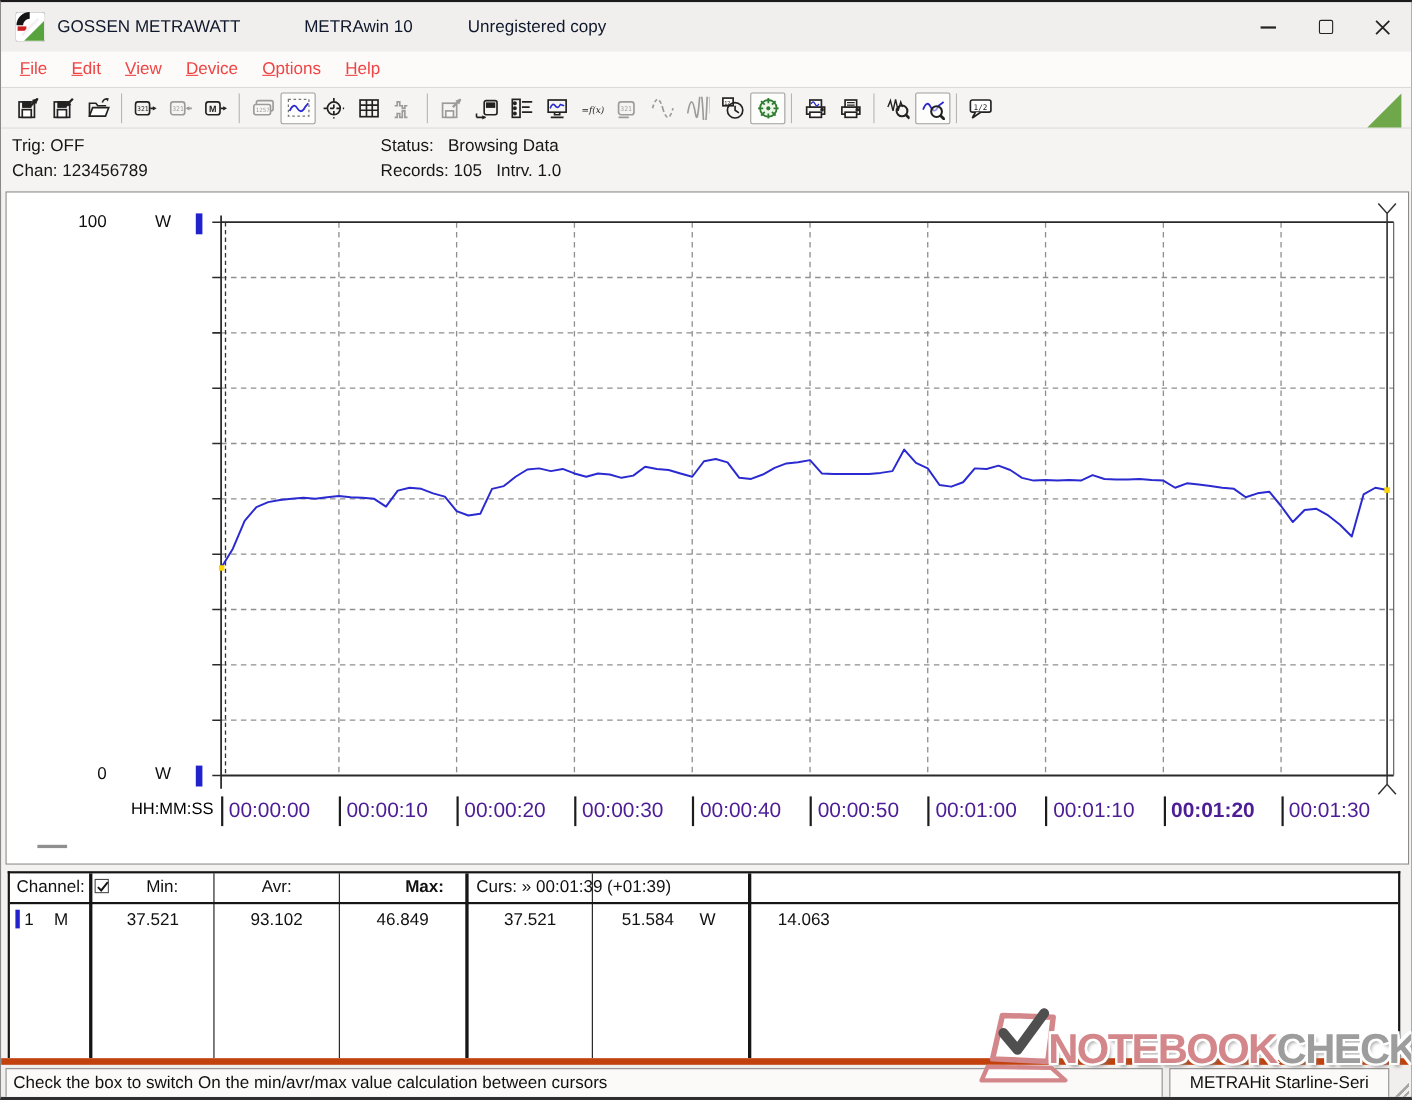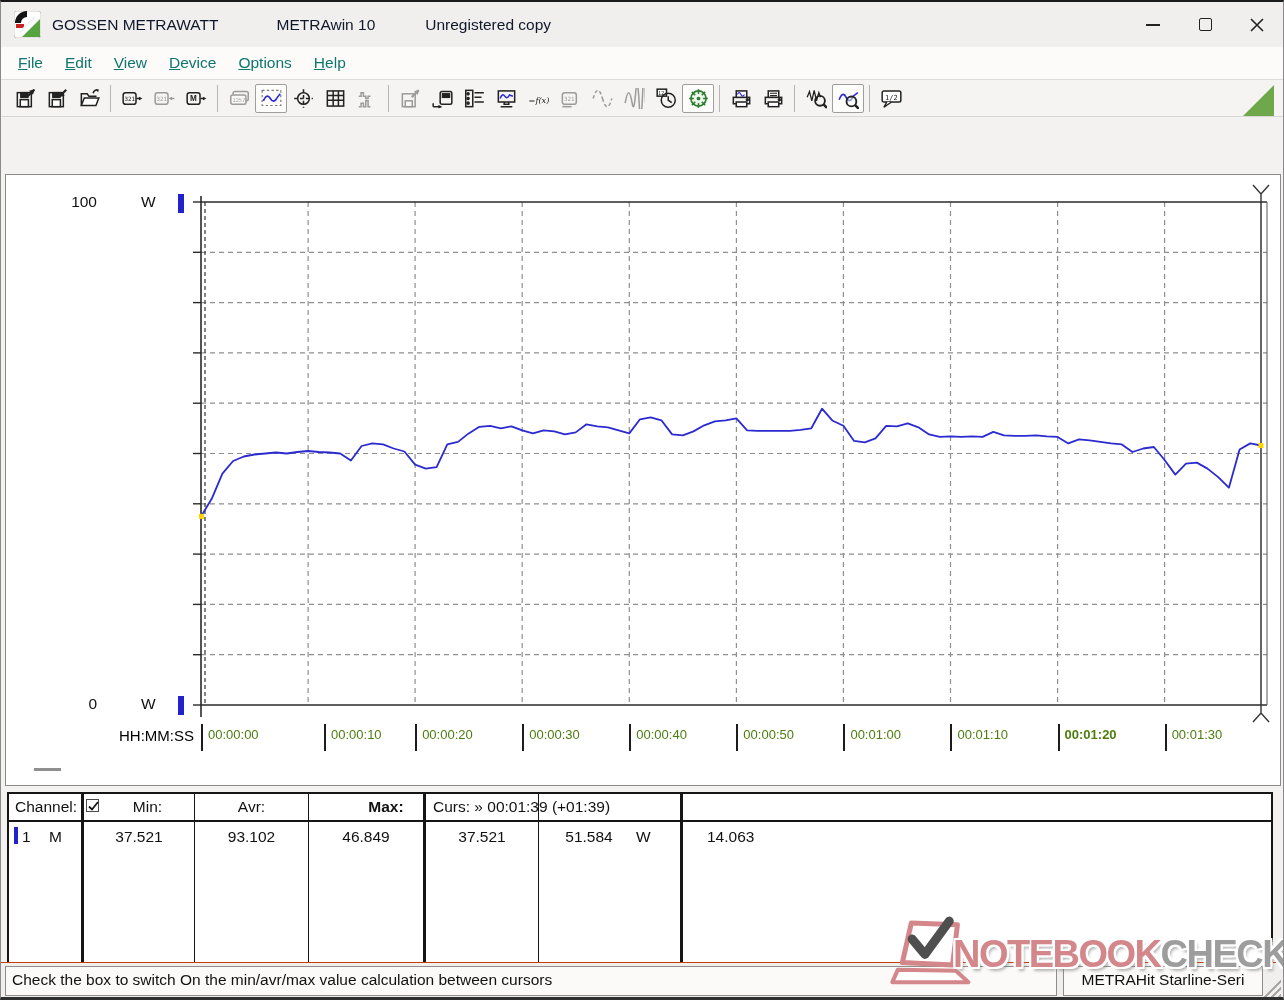--- a/index.html
+++ b/index.html
@@ -17,21 +17,21 @@
   .t1 { margin-left:11px; } .t2 { margin-left:58px; } .t3 { margin-left:50px; }
   .win-controls { position:absolute; right:0; top:0; height:45px; display:flex; }
   .win-btn { width:52px; height:45px; display:flex; align-items:center; justify-content:center; }
   .min-glyph { width:14px; height:0; border-bottom:2px solid #222; display:block; }
   .max-glyph { width:13px; height:13px; border:1.6px solid #222; border-radius:2px; display:block; }
   .close-glyph { width:14px; height:14px; display:block; }
 
   
   .menubar { position:absolute; left:0; top:45px; width:100%; height:33px; background:#fcfbfa;
              display:flex; align-items:center; padding-left:6px; border-bottom:1px solid #dddbd9; }
-  .menu-item { font-size:15.5px; padding:5px 11px; color:#0f766e; }
+  .menu-item { font-size:15.5px; padding:5px 11px; color:#ef4444; }
   .menu-item u { text-decoration:underline; }
 
   
   .toolbar { position:absolute; left:0; top:78px; width:100%; height:37px; background:#f6f4f3;
              display:flex; align-items:center; padding-left:8px; border-bottom:1px solid #d9d7d5; }
   .tgroup { display:flex; align-items:center; }
   .tbtn { width:32px; height:29px; display:flex; align-items:center; justify-content:center;
           border:1px solid transparent; border-radius:2px; }
   .tbtn svg { width:21px; height:21px; }
   .tbtn.active { background:#fdfdfb; border-color:#a0 9e9c; border-color:#a09e9c; }
@@ -46,41 +46,41 @@
 
   
   .chart-panel { position:absolute; left:4px; top:172px; width:1276px; height:612px;
                  background:#ffffff; border:1px solid #8c8a88; }
   #chart-svg { position:absolute; left:0; top:0; }
   .y-num { position:absolute; left:35px; width:56px; text-align:right; font-size:15.5px; }
   .y-unit { position:absolute; left:135px; font-size:15.5px; }
   .y-marker { position:absolute; left:172px; width:6px; height:19px; background:#2222cc; }
   .xlabels { position:absolute; left:0; top:549px; width:100%; height:29px; }
   .xlabel { position:absolute; top:0; height:27px; border-left:2px solid #1c1c1c;
-            padding:3px 0 0 5px; font-size:13px; color:#4d7c0f; }
+            padding:3px 0 0 5px; font-size:19px; color:#4c1d95; }
   .x-axis-name { position:absolute; left:88px; top:552px; width:100px; text-align:right;
                  font-size:15px; color:#000000; }
   .splitter-dash { position:absolute; left:28px; top:593px; width:27px; height:3px; background:#8f8f8f; }
 
   
   .datatable { position:absolute; left:6px; top:790px; width:1266px; height:170px; background:#fff;
                border:2px solid #151515; border-bottom:none; }
   .dt-div { position:absolute; top:0; bottom:0; background:#151515; }
   .dt-head { position:absolute; top:0; height:26px; font-size:15.5px; padding-top:4px; }
   .dt-headline { position:absolute; left:0; right:0; top:26px; height:2px; background:#151515; }
   .dt-cell { position:absolute; top:28px; height:30px; font-size:15.5px; padding-top:6px; }
   .ctr { text-align:center; }
   .chan-bar { position:absolute; left:5px; top:33px; width:4px; height:17px; background:#2222cc; }
   .checkbox { position:absolute; left:77px; top:5px; width:13px; height:13px; background:#fff;
               border:1px solid #4a4a4a; }
   .checkbox svg { position:absolute; left:0; top:0; }
 
   
   .statusbar { position:absolute; left:0; top:960px; width:100%; height:37px; background:#f1efed;
-               border-top:1px solid #c2410c; }
+               border-top:6px solid #c2410c; }
   .sb-left { position:absolute; left:4px; top:3px; width:1052px; height:30px; background:#fbfaf9;
              border:1px solid #8f8d8b; font-size:15.5px; padding:4px 0 0 6px; white-space:pre; }
   .sb-right { position:absolute; left:1062px; top:3px; width:200px; height:30px; background:#fbfaf9;
               border:1px solid #8f8d8b; font-size:15.5px; padding-top:4px; text-align:center; }
   .grip { position:absolute; right:2px; top:16px; width:18px; height:18px;
           background:repeating-linear-gradient(135deg, transparent 0 3px, #a8a6a4 3px 5px);
           clip-path:polygon(100% 0, 100% 100%, 0 100%); }
 
   
   .watermark { position:absolute; left:888px; top:914px; width:396px; height:80px; z-index:30; pointer-events:none; }
@@ -399,20 +399,26 @@
               <rect x="1" y="2.5" width="16" height="9.5" rx="1.5" fill="#fff"></rect>
               <path d="M5 12 l-2.5 4.5 L9 12" fill="#fff"></path>
               <text x="3.5" y="10" font-size="6" fill="#222" stroke="none" font-family="DejaVu Sans Mono, monospace">1/2</text>
             </g>
           </svg>
         </div>
       </div>
     </div>
   <div class="corner-tri"></div>
 
+  <div class="infobar">
+    <div class="info-line" style="left:10px; top:7px;">Trig: OFF</div>
+    <div class="info-line" style="left:10px; top:30px;">Chan: 123456789</div>
+    <div class="info-line" style="left:345px; top:7px;">Status:   Browsing Data</div>
+    <div class="info-line" style="left:345px; top:30px;">Records: 105   Intrv. 1.0</div>
+  </div>
 
   <div class="chart-panel">
     <svg id="chart-svg" width="1274" height="610">
         <line x1="195" y1="479.7" x2="1261" y2="479.7" stroke="#8f8f8f" stroke-width="1.2" stroke-dasharray="5 4"></line>
         <line x1="195" y1="429.4" x2="1261" y2="429.4" stroke="#8f8f8f" stroke-width="1.2" stroke-dasharray="5 4"></line>
         <line x1="195" y1="379.1" x2="1261" y2="379.1" stroke="#8f8f8f" stroke-width="1.2" stroke-dasharray="5 4"></line>
         <line x1="195" y1="328.8" x2="1261" y2="328.8" stroke="#8f8f8f" stroke-width="1.2" stroke-dasharray="5 4"></line>
         <line x1="195" y1="278.5" x2="1261" y2="278.5" stroke="#8f8f8f" stroke-width="1.2" stroke-dasharray="5 4"></line>
         <line x1="195" y1="228.2" x2="1261" y2="228.2" stroke="#8f8f8f" stroke-width="1.2" stroke-dasharray="5 4"></line>
         <line x1="195" y1="177.9" x2="1261" y2="177.9" stroke="#8f8f8f" stroke-width="1.2" stroke-dasharray="5 4"></line>
@@ -452,21 +458,21 @@
       </svg>
     <div class="y-num" style="top:18px;">100</div>
     <div class="y-unit" style="top:18px;">W</div>
     <div class="y-marker" style="top:19px;"></div>
     <div class="y-num" style="top:520px;">0</div>
     <div class="y-unit" style="top:520px;">W</div>
     <div class="y-marker" style="top:521px;"></div>
     <div class="x-axis-name">HH:MM:SS</div>
     <div class="xlabels" id="xlabels">
         <div class="xlabel" style="left: 195px; width: 100px;">00:00:00</div>
-        <div class="xlabel" style="left: 318px; width: 100px;">00:00:10</div>
+        <div class="xlabel" style="left: 302px; width: 100px;">00:00:10</div>
         <div class="xlabel" style="left: 409.14px; width: 100px;">00:00:20</div>
         <div class="xlabel" style="left: 516.21px; width: 100px;">00:00:30</div>
         <div class="xlabel" style="left: 623.28px; width: 100px;">00:00:40</div>
         <div class="xlabel" style="left: 730.35px; width: 100px;">00:00:50</div>
         <div class="xlabel" style="left: 837.42px; width: 100px;">00:01:00</div>
         <div class="xlabel" style="left: 944.49px; width: 100px;">00:01:10</div>
         <div class="xlabel" style="left: 1051.56px; width: 100px; font-weight: bold;">00:01:20</div>
         <div class="xlabel" style="left: 1158.63px; width: 100px;">00:01:30</div>
       </div>
     <div class="splitter-dash"></div>

